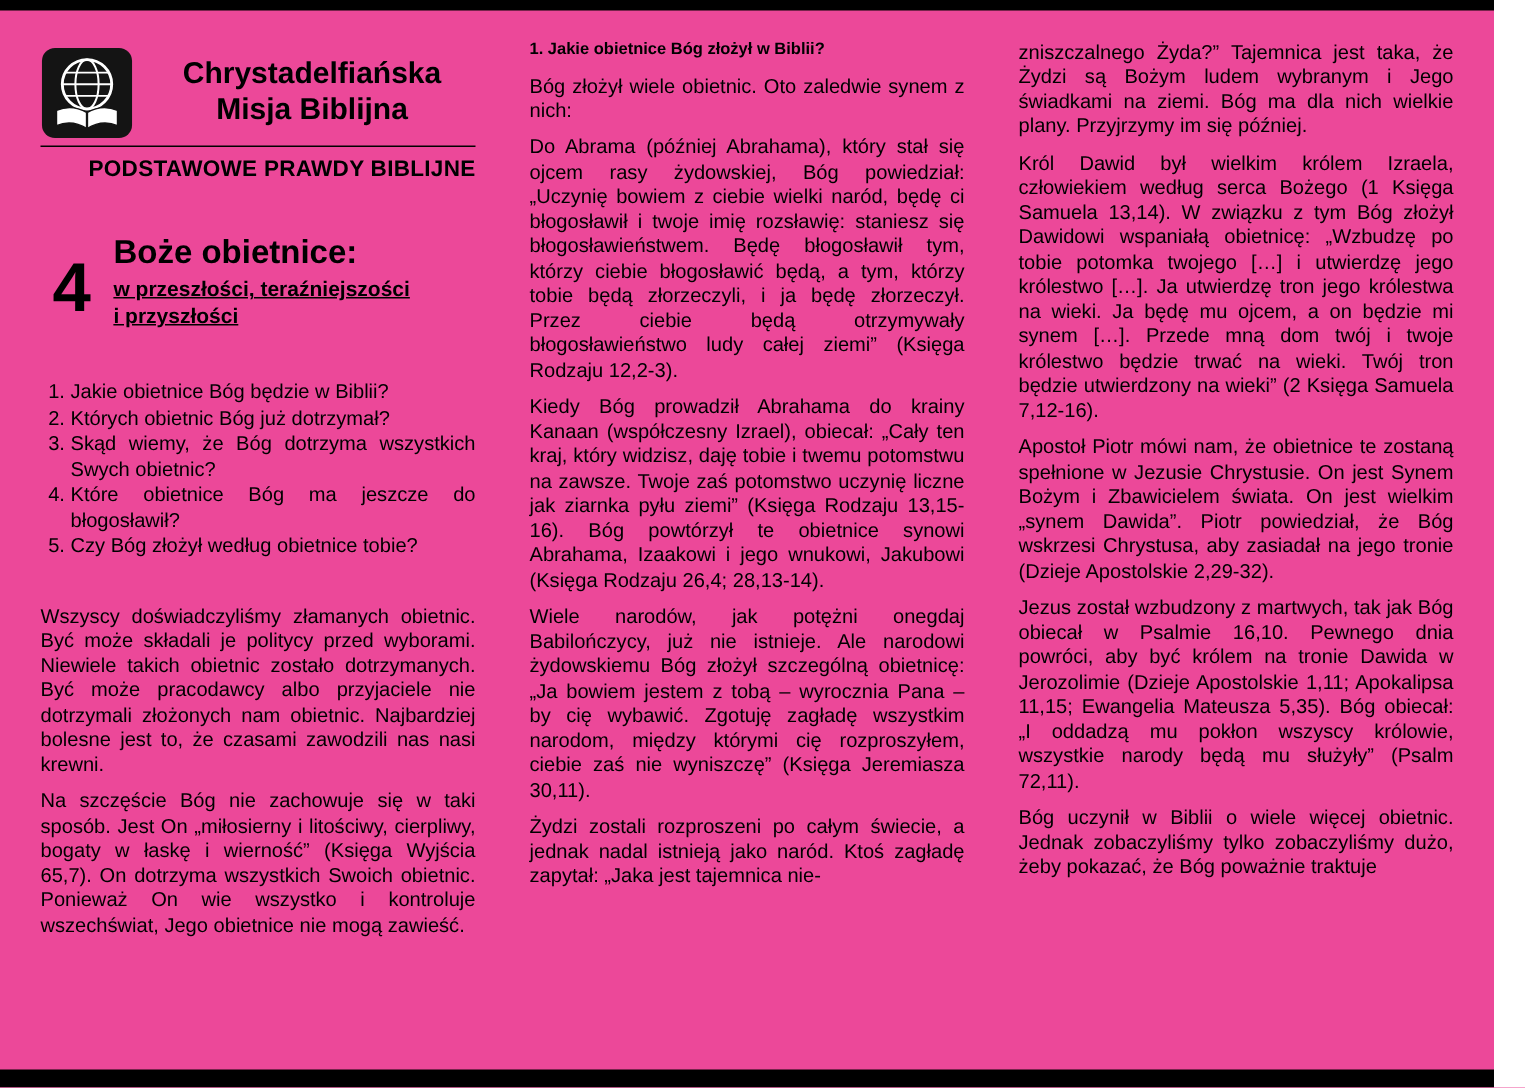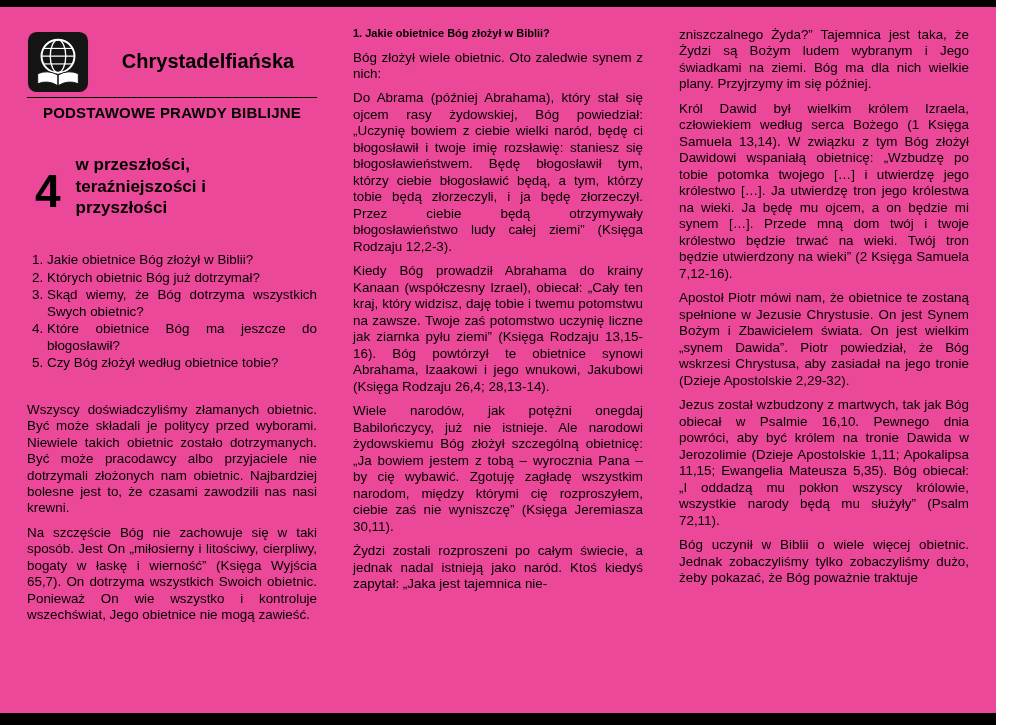--- a/index.html
+++ b/index.html
@@ -49,21 +49,21 @@
     text-align: center;
     font-weight: bold;
     font-size: 20px;
     line-height: 1.18;
   }
   .rule { border-top: 1.5px solid #000; margin: 3px 0 6px; }
   .series-title {
     font-weight: bold;
     font-size: 15px;
     letter-spacing: 0.2px;
-    text-align: center;
+    text-align: right;
     margin-bottom: 30px;
   }
   .issue-head {
     display: flex;
     gap: 15px;
     padding-left: 8px;
     margin-bottom: 34px;
   }
   .issue-number {
     font-size: 46px;
@@ -71,24 +71,25 @@
     line-height: 1;
     margin-top: 16px;
   }
   .issue-titles { text-align: left; padding-top: 2px; }
   .issue-title {
     font-size: 22px;
     font-weight: bold;
     margin-bottom: 3px;
   }
   .issue-subtitle {
-    font-size: 17px;
+    font-size: 14px;
     font-weight: bold;
     line-height: 1.25;
     max-width: 200px;
+    text-decoration: underline;
   }
   .intro { margin-bottom: 10px; }
   ol.questions {
     margin: 0 0 30px;
     padding-left: 20px;
     text-align: justify;
   }
   ol.questions li { margin-bottom: 1px; }
 
   
@@ -116,52 +117,54 @@
             <ellipse cx="32" cy="26" rx="8" ry="17" fill="none" stroke="#ffffff" stroke-width="1.4"></ellipse>
             <line x1="15" y1="26" x2="49" y2="26" stroke="#ffffff" stroke-width="1.4"></line>
             <line x1="17.5" y1="18" x2="46.5" y2="18" stroke="#ffffff" stroke-width="1.2"></line>
             <line x1="17.5" y1="34" x2="46.5" y2="34" stroke="#ffffff" stroke-width="1.2"></line>
             <path d="M11 44 Q21.5 39.5 32 45.5 Q42.5 39.5 53 44 L53 54.5 Q42.5 50 32 56.5 Q21.5 50 11 54.5 Z" fill="#ffffff" stroke="#141414" stroke-width="1"></path>
             <line x1="32" y1="45.5" x2="32" y2="56.5" stroke="#141414" stroke-width="1.6"></line>
           </svg>
         </div>
         <div class="org-name">
           <div>Chrystadelfiańska</div>
+          <div>Misja Biblijna</div>
         </div>
       </div>
       <div class="rule"></div>
       <div class="series-title">PODSTAWOWE PRAWDY BIBLIJNE</div>
 
       <div class="issue-head">
         <div class="issue-number">4</div>
         <div class="issue-titles">
+          <div class="issue-title">Boże obietnice:</div>
           <div class="issue-subtitle">w przeszłości, teraźniejszości i przyszłości</div>
         </div>
       </div>
 
 
       <ol class="questions">
-        <li>Jakie obietnice Bóg złożył w Biblii?</li>
+        <li>Jakie obietnice Bóg będzie w Biblii?</li>
         <li>Których obietnic Bóg już dotrzymał?</li>
         <li>Skąd wiemy, że Bóg dotrzyma wszystkich Swych obietnic?</li>
         <li>Które obietnice Bóg ma jeszcze do błogosławił?</li>
         <li>Czy Bóg złożył według obietnice tobie?</li>
       </ol>
 
       <p>Wszyscy doświadczyliśmy złamanych obietnic. Być może składali je politycy przed wyborami. Niewiele takich obietnic zostało dotrzymanych. Być może pracodawcy albo przyjaciele nie dotrzymali złożonych nam obietnic. Najbardziej bolesne jest to, że czasami zawodzili nas nasi krewni.</p>
       <p>Na szczęście Bóg nie zachowuje się w taki sposób. Jest On „miłosierny i litościwy, cierpliwy, bogaty w łaskę i wierność” (Księga Wyjścia 65,7). On dotrzyma wszystkich Swoich obietnic. Ponieważ On wie wszystko i kontroluje wszechświat, Jego obietnice nie mogą zawieść.</p>
     </div>
 
     <div class="col">
       <h3 class="section-heading">1. Jakie obietnice Bóg złożył w Biblii?</h3>
       <p>Bóg złożył wiele obietnic. Oto zaledwie synem z nich:</p>
       <p>Do Abrama (później Abrahama), który stał się ojcem rasy żydowskiej, Bóg powiedział: „Uczynię bowiem z ciebie wielki naród, będę ci błogosławił i twoje imię rozsławię: staniesz się błogosławieństwem. Będę błogosławił tym, którzy ciebie błogosławić będą, a tym, którzy tobie będą złorzeczyli, i ja będę złorzeczył. Przez ciebie będą otrzymywały błogosławieństwo ludy całej ziemi” (Księga Rodzaju 12,2-3).</p>
       <p>Kiedy Bóg prowadził Abrahama do krainy Kanaan (współczesny Izrael), obiecał: „Cały ten kraj, który widzisz, daję tobie i twemu potomstwu na zawsze. Twoje zaś potomstwo uczynię liczne jak ziarnka pyłu ziemi” (Księga Rodzaju 13,15-16). Bóg powtórzył te obietnice synowi Abrahama, Izaakowi i jego wnukowi, Jakubowi (Księga Rodzaju 26,4; 28,13-14).</p>
       <p>Wiele narodów, jak potężni onegdaj Babilończycy, już nie istnieje. Ale narodowi żydowskiemu Bóg złożył szczególną obietnicę: „Ja bowiem jestem z tobą – wyrocznia Pana – by cię wybawić. Zgotuję zagładę wszystkim narodom, między którymi cię rozproszyłem, ciebie zaś nie wyniszczę” (Księga Jeremiasza 30,11).</p>
-      <p>Żydzi zostali rozproszeni po całym świecie, a jednak nadal istnieją jako naród. Ktoś kiedyś zapytał: „Jaka jest tajemnica nie-</p>
+      <p>Żydzi zostali rozproszeni po całym świecie, a jednak nadal istnieją jako naród. Ktoś zagładę zapytał: „Jaka jest tajemnica nie-</p>
     </div>
 
     <div class="col">
       <p>zniszczalnego Żyda?” Tajemnica jest taka, że Żydzi są Bożym ludem wybranym i Jego świadkami na ziemi. Bóg ma dla nich wielkie plany. Przyjrzymy im się później.</p>
       <p>Król Dawid był wielkim królem Izraela, człowiekiem według serca Bożego (1 Księga Samuela 13,14). W związku z tym Bóg złożył Dawidowi wspaniałą obietnicę: „Wzbudzę po tobie potomka twojego […] i utwierdzę jego królestwo […]. Ja utwierdzę tron jego królestwa na wieki. Ja będę mu ojcem, a on będzie mi synem […]. Przede mną dom twój i twoje królestwo będzie trwać na wieki. Twój tron będzie utwierdzony na wieki” (2 Księga Samuela 7,12-16).</p>
       <p>Apostoł Piotr mówi nam, że obietnice te zostaną spełnione w Jezusie Chrystusie. On jest Synem Bożym i Zbawicielem świata. On jest wielkim „synem Dawida”. Piotr powiedział, że Bóg wskrzesi Chrystusa, aby zasiadał na jego tronie (Dzieje Apostolskie 2,29-32).</p>
       <p>Jezus został wzbudzony z martwych, tak jak Bóg obiecał w Psalmie 16,10. Pewnego dnia powróci, aby być królem na tronie Dawida w Jerozolimie (Dzieje Apostolskie 1,11; Apokalipsa 11,15; Ewangelia Mateusza 5,35). Bóg obiecał: „I oddadzą mu pokłon wszyscy królowie, wszystkie narody będą mu służyły” (Psalm 72,11).</p>
       <p>Bóg uczynił w Biblii o wiele więcej obietnic. Jednak zobaczyliśmy tylko zobaczyliśmy dużo, żeby pokazać, że Bóg poważnie traktuje</p>
     </div>
 

